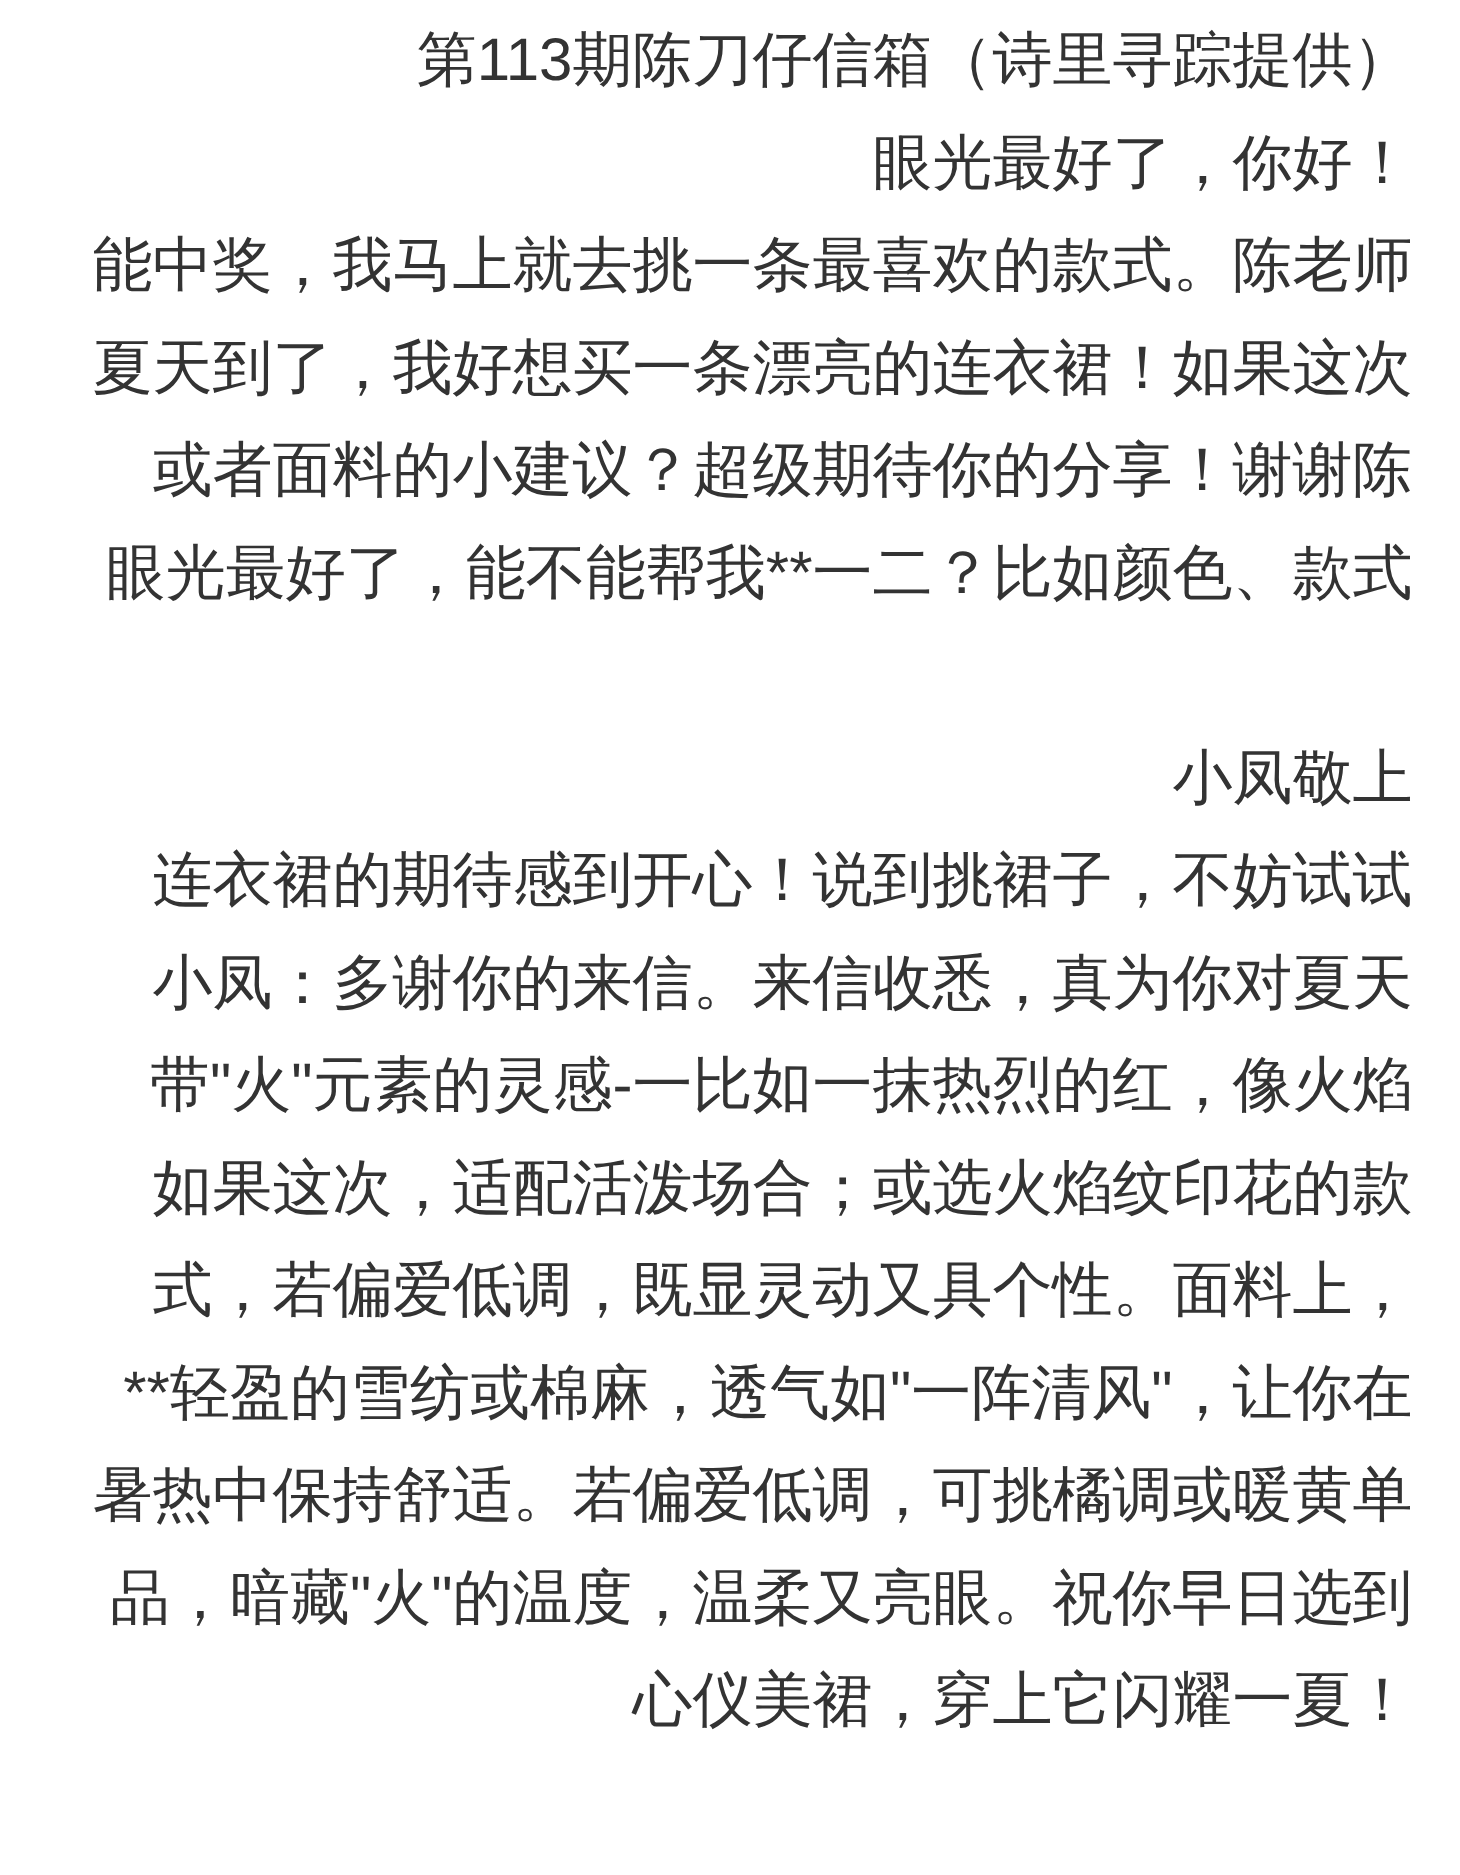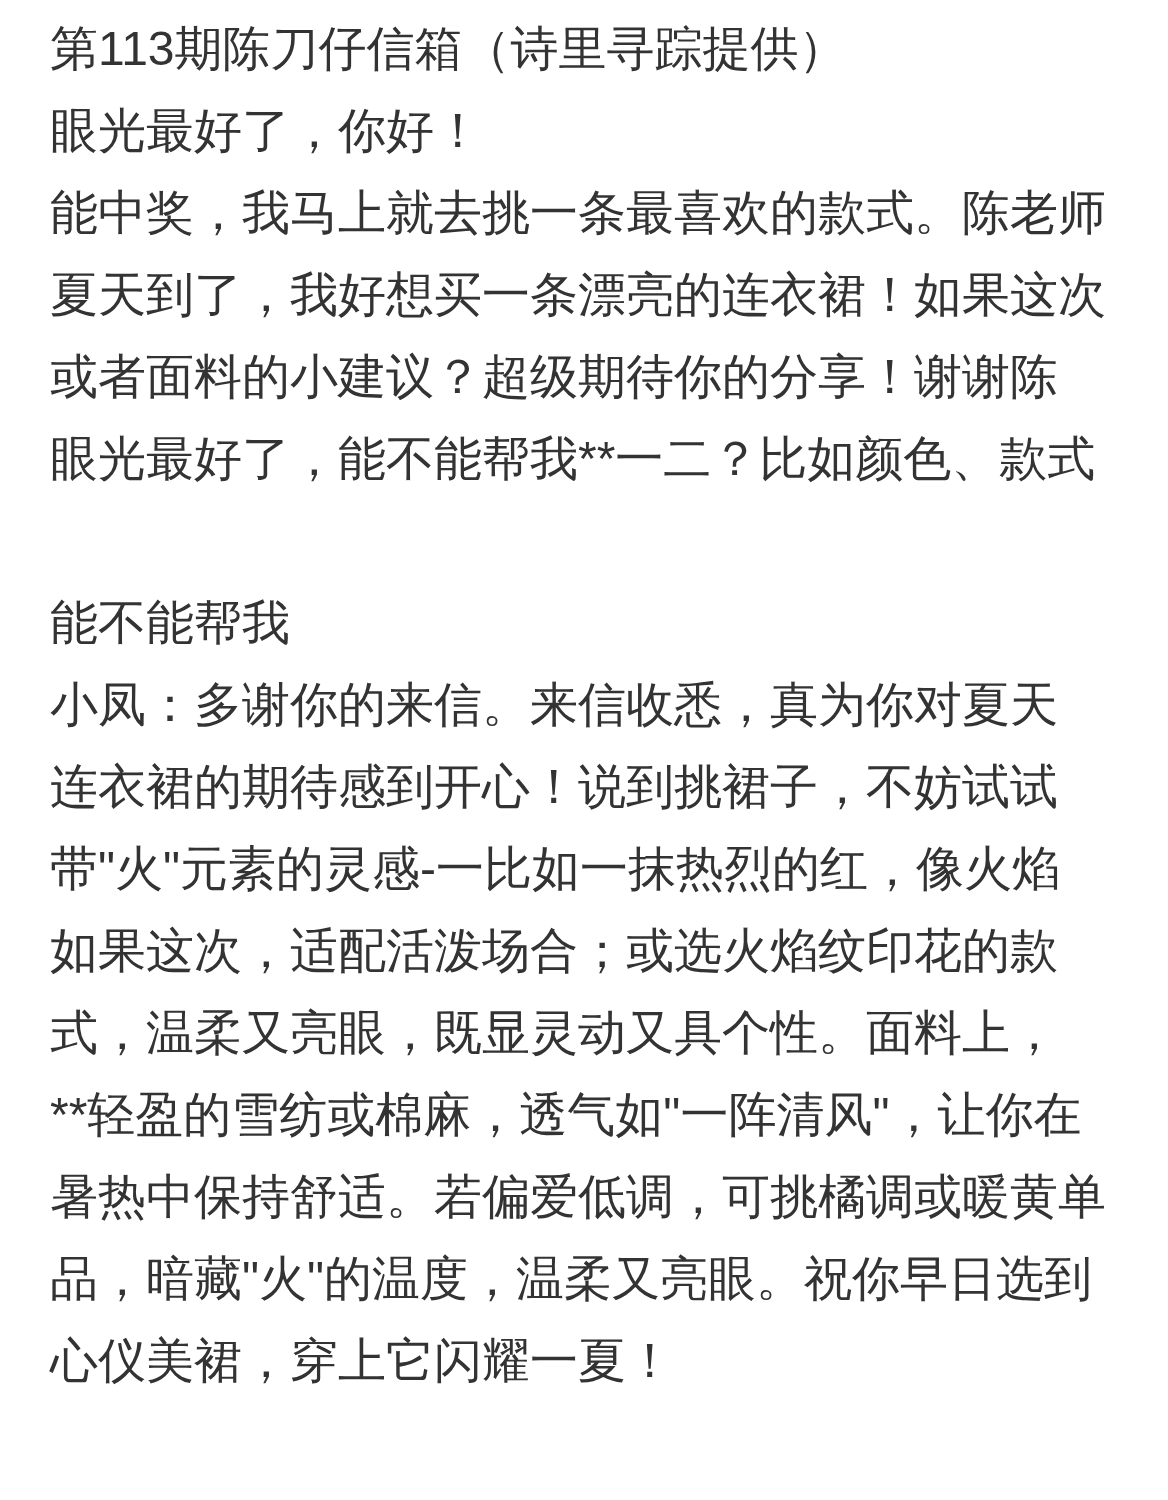--- a/index.html
+++ b/index.html
@@ -19,36 +19,37 @@
     padding: 8px 38px 0 50px;
     color: #333333;
     font-size: 48px;
     font-weight: 400;
   }
   .line {
     height: 82px;
     line-height: 82px;
     white-space: nowrap;
     letter-spacing: 0;
+    text-align: right;
   }
 </style>
 </head>
 <body>
 
 <div class="doc">
   <div class="line">第113期陈刀仔信箱（诗里寻踪提供）</div>
   <div class="line">眼光最好了，你好！</div>
   <div class="line">能中奖，我马上就去挑一条最喜欢的款式。陈老师</div>
   <div class="line">夏天到了，我好想买一条漂亮的连衣裙！如果这次</div>
   <div class="line">或者面料的小建议？超级期待你的分享！谢谢陈</div>
   <div class="line">眼光最好了，能不能帮我**一二？比如颜色、款式</div>
   <div class="line"></div>
-  <div class="line">能不能帮我</div>
+  <div class="line">小凤敬上</div>
+  <div class="line">连衣裙的期待感到开心！说到挑裙子，不妨试试</div>
   <div class="line">小凤：多谢你的来信。来信收悉，真为你对夏天</div>
-  <div class="line">连衣裙的期待感到开心！说到挑裙子，不妨试试</div>
   <div class="line">带"火"元素的灵感-一比如一抹热烈的红，像火焰</div>
   <div class="line">如果这次，适配活泼场合；或选火焰纹印花的款</div>
-  <div class="line">式，温柔又亮眼，既显灵动又具个性。面料上，</div>
+  <div class="line">式，若偏爱低调，既显灵动又具个性。面料上，</div>
   <div class="line">**轻盈的雪纺或棉麻，透气如"一阵清风"，让你在</div>
   <div class="line">暑热中保持舒适。若偏爱低调，可挑橘调或暖黄单</div>
   <div class="line">品，暗藏"火"的温度，温柔又亮眼。祝你早日选到</div>
   <div class="line">心仪美裙，穿上它闪耀一夏！</div>
 </div>
 
 </body></html>

